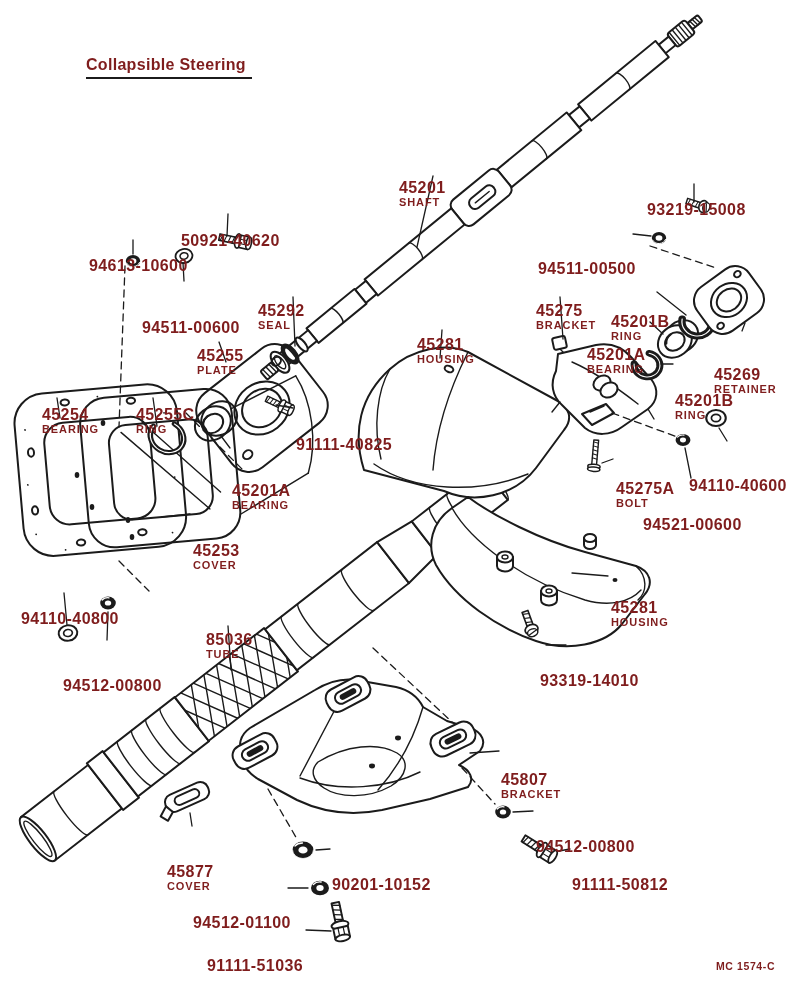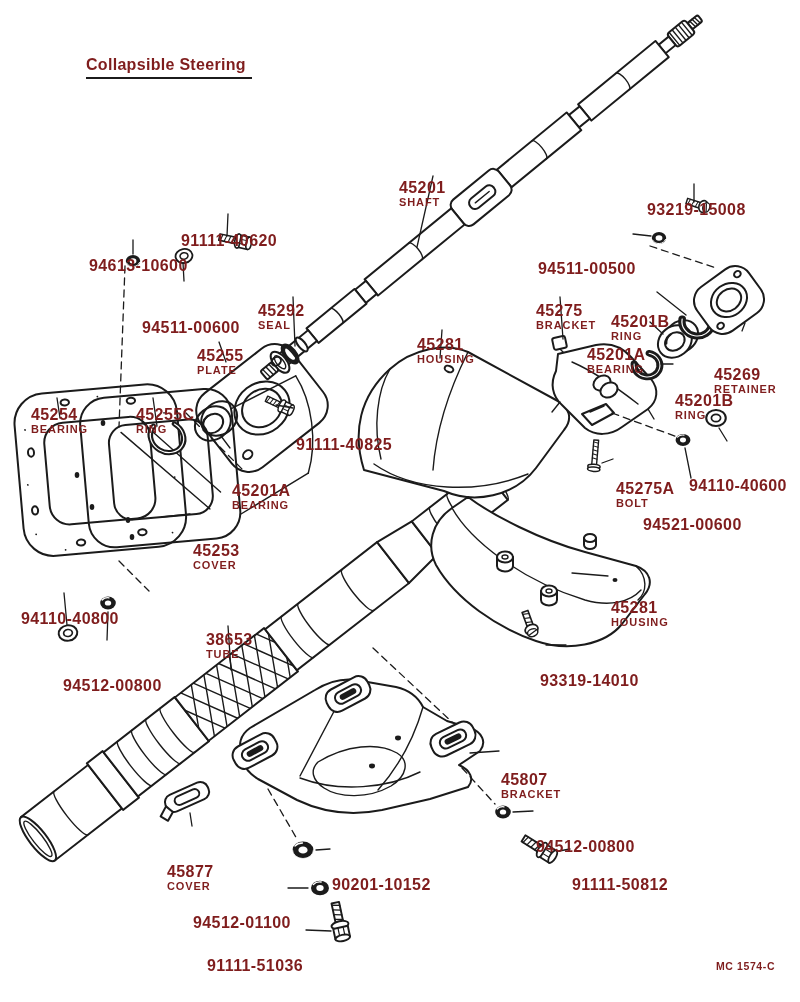--- a/index.html
+++ b/index.html
@@ -307,21 +307,21 @@
 <div id="title">Collapsible Steering</div>
 
 <div class="plabel" style="left:399px;top:143px">
   <div class="pnum">45201</div>
   <div class="pname">SHAFT</div>
 </div>
 <div class="plabel" style="left:647px;top:165px">
   <div class="pnum">93219-15008</div>
 </div>
 <div class="plabel" style="left:181px;top:196px">
-  <div class="pnum">91111-40620</div>
+  <div class="pnum">50921-40620</div>
 </div>
 <div class="plabel" style="left:89px;top:221px">
   <div class="pnum">94613-10600</div>
 </div>
 <div class="plabel" style="left:538px;top:224px">
   <div class="pnum">94511-00500</div>
 </div>
 <div class="plabel" style="left:142px;top:283px">
   <div class="pnum">94511-00600</div>
 </div>
@@ -350,21 +350,21 @@
   <div class="pname">RETAINER</div>
 </div>
 <div class="plabel" style="left:417px;top:300px">
   <div class="pnum">45281</div>
   <div class="pname">HOUSING</div>
 </div>
 <div class="plabel" style="left:675px;top:356px">
   <div class="pnum">45201B</div>
   <div class="pname">RING</div>
 </div>
-<div class="plabel" style="left:31px;top:370px">
+<div class="plabel" style="left:42px;top:370px">
   <div class="pnum">45254</div>
   <div class="pname">BEARING</div>
 </div>
 <div class="plabel" style="left:136px;top:370px">
   <div class="pnum">45255C</div>
   <div class="pname">RING</div>
 </div>
 <div class="plabel" style="left:296px;top:400px">
   <div class="pnum">91111-40825</div>
 </div>
@@ -386,21 +386,21 @@
   <div class="pnum">45253</div>
   <div class="pname">COVER</div>
 </div>
 <div class="plabel" style="left:21px;top:574px">
   <div class="pnum">94110-40800</div>
 </div>
 <div class="plabel" style="left:63px;top:641px">
   <div class="pnum">94512-00800</div>
 </div>
 <div class="plabel" style="left:206px;top:595px">
-  <div class="pnum">38653</div>
+  <div class="pnum">85036</div>
   <div class="pname">TUBE</div>
 </div>
 <div class="plabel" style="left:611px;top:563px">
   <div class="pnum">45281</div>
   <div class="pname">HOUSING</div>
 </div>
 <div class="plabel" style="left:540px;top:636px">
   <div class="pnum">93319-14010</div>
 </div>
 <div class="plabel" style="left:501px;top:735px">

